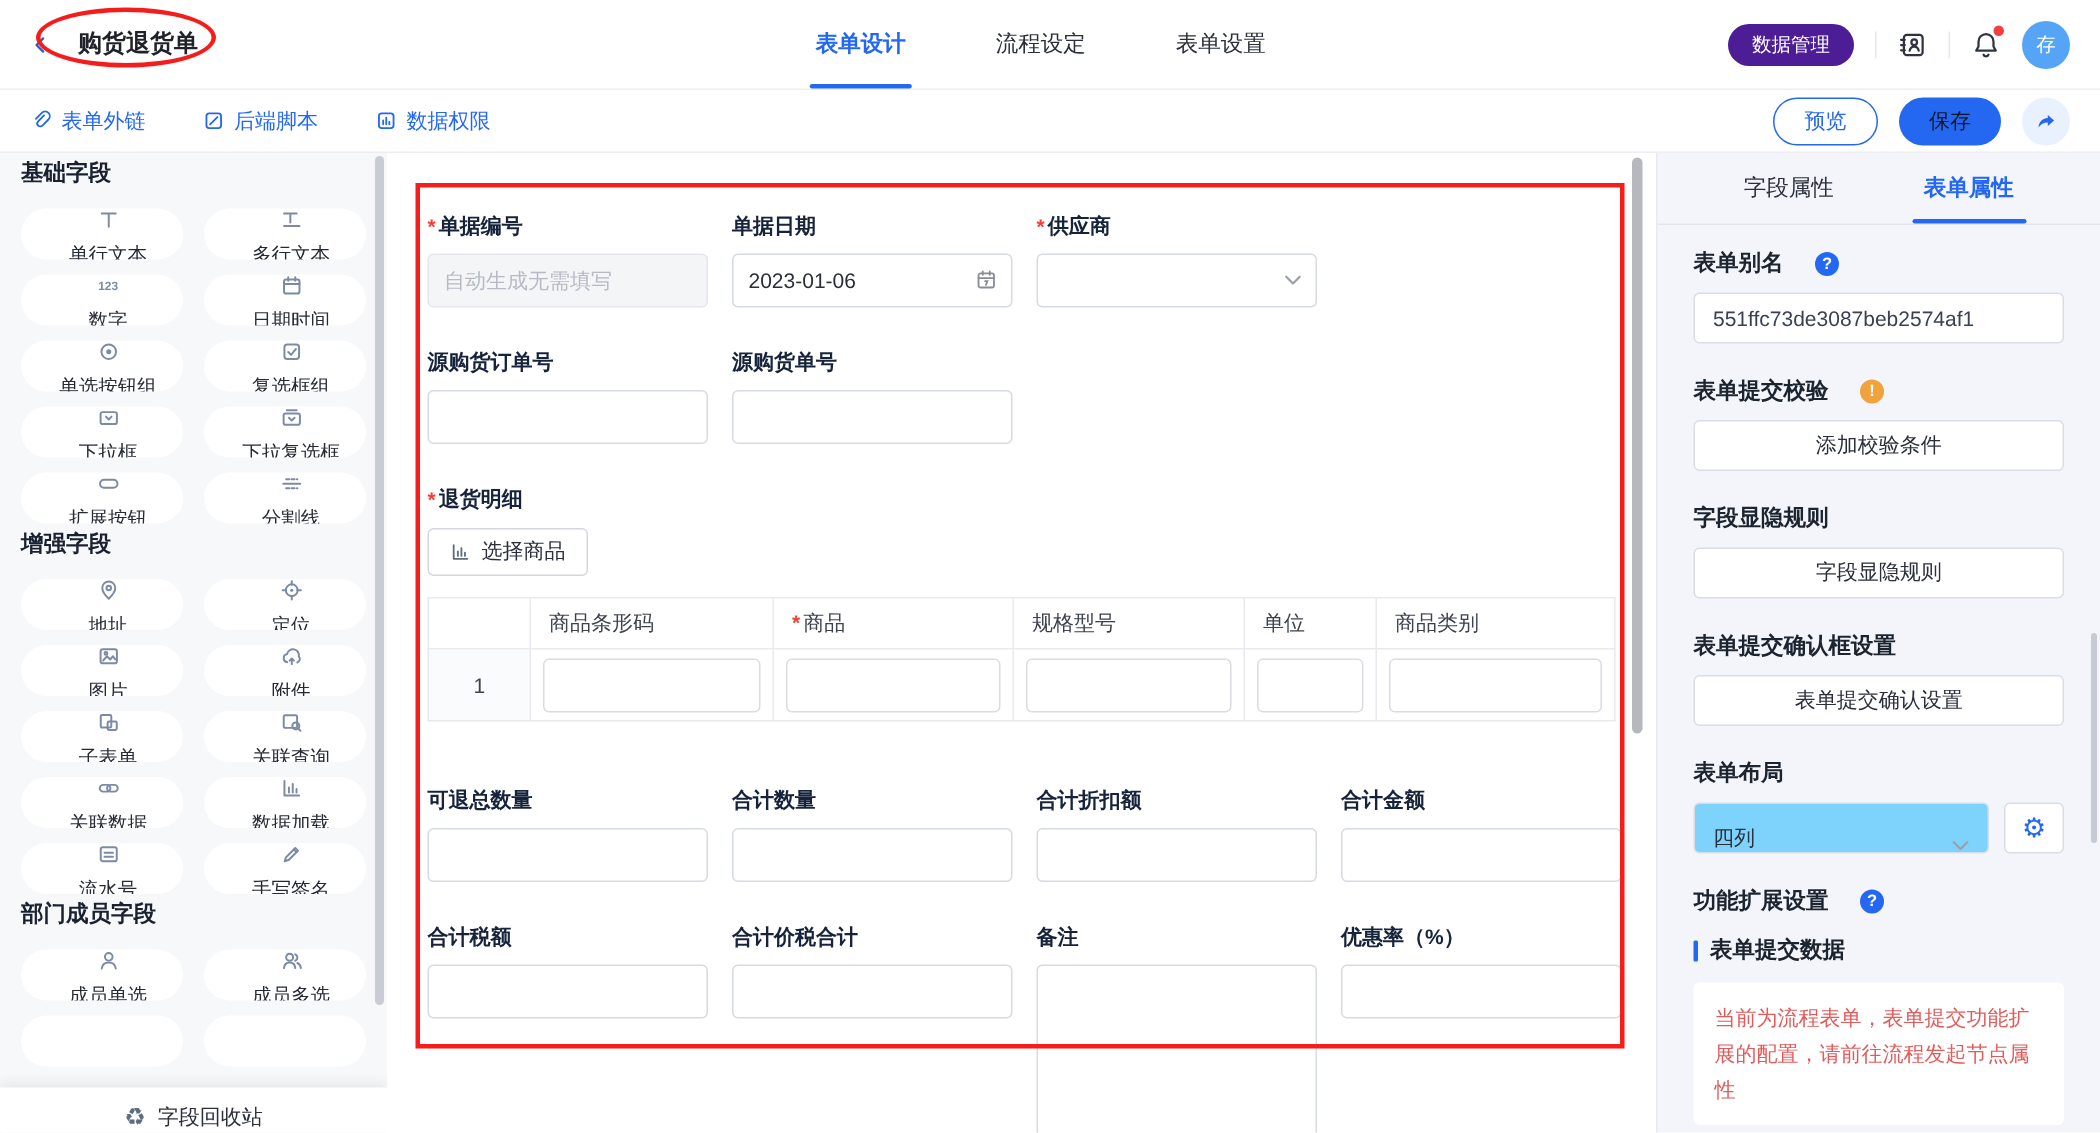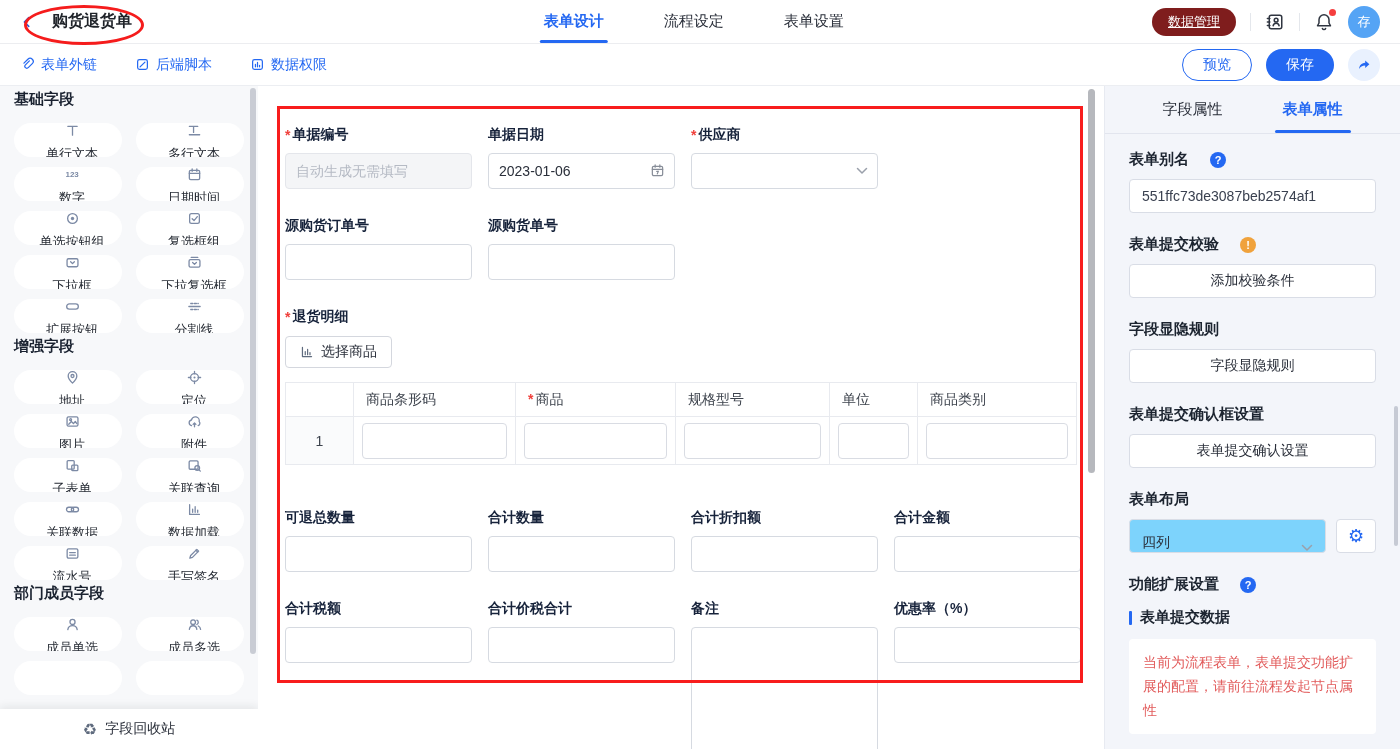--- a/index.html
+++ b/index.html
@@ -1,53 +1,53 @@
 <!DOCTYPE html>
 <html><head>
 <meta charset="utf-8">
 <style>
   * { margin:0; padding:0; box-sizing:border-box; }
   html,body { width:1400px; height:755px; overflow:hidden; background:#fff;
     font-family:"Liberation Sans", sans-serif; color:#20242e; }
   .icon svg{ display:block; }
 
   
-  .header{ height:44px; background:#fff; border-bottom:1px solid #ecedf0;
+  .header{ height:60px; background:#fff; border-bottom:1px solid #ecedf0;
     display:flex; align-items:center; padding:0 20px; position:relative; }
   .back{ color:#3056d3; margin-right:8px; cursor:pointer; }
   .title{ font-size:16px; font-weight:700; color:#1f2329; padding:0 10px; }
   .anno-ellipse{ position:absolute; left:24px; top:5px; width:120px; height:40px;
     border:3px solid #f51c1c; border-radius:50%; pointer-events:none; z-index:9; }
   .h-tabs{ position:absolute; left:50%; transform:translateX(-52%); height:100%;
     display:flex; gap:52px; }
   .h-tab{ height:100%; display:flex; align-items:center; font-size:15px; color:#2a2f3a;
     position:relative; cursor:pointer; padding:0 4px; }
   .h-tab.active{ color:#2468f2; font-weight:600; }
   .h-tab.active::after{ content:""; position:absolute; left:0; right:0; bottom:0;
     height:3px; background:#2468f2; border-radius:2px; }
   .h-right{ margin-left:auto; display:flex; align-items:center; gap:14px; }
-  .btn-green{ background:#7f1d1d; color:#fff; border:none; height:28px; padding:0 16px;
-    border-radius:14px; font-size:13px; cursor:pointer;text-decoration:underline; }
+  .btn-green{ background:#4c1d95; color:#fff; border:none; height:28px; padding:0 16px;
+    border-radius:14px; font-size:13px; cursor:pointer; }
   .vdiv{ width:1px; height:18px; background:#e4e7ec; }
   .hicon{ position:relative; cursor:pointer; }
   .bell-dot{ position:absolute; right:-2px; top:-3px; width:7px; height:7px;
     background:#f53f3f; border-radius:50%; }
   .avatar{ width:32px; height:32px; border-radius:50%; background:#55a4f5; color:#fff;
     font-size:13px; display:flex; align-items:center; justify-content:center; cursor:pointer; }
 
   
   .toolbar{ height:42px; background:#fff; border-bottom:1px solid #eceef2;
     display:flex; align-items:center; padding:0 20px; }
   .t-link{ display:flex; align-items:center; gap:6px; color:#2468f2; font-size:14px;
     margin-right:38px; cursor:pointer; }
   .t-right{ margin-left:auto; display:flex; align-items:center; gap:14px; }
   .btn-preview{ height:32px; padding:0 20px; border-radius:16px; background:#fff;
     border:1px solid #2468f2; color:#2468f2; font-size:14px; cursor:pointer; }
   .btn-save{ height:32px; padding:0 20px; border-radius:16px; background:#2468f2;
-    border:none; color:#ffffff; font-size:14px; cursor:pointer; }
+    border:none; color:#0f172a; font-size:14px; cursor:pointer; }
   .btn-share{ width:32px; height:32px; border-radius:50%; background:#e9f1fe; border:none;
     display:flex; align-items:center; justify-content:center; cursor:pointer; }
 
   
   .body{ display:flex; height:663px; }
 
   
   .sidebar{ width:258px; background:#f7f8fa; position:relative; overflow:hidden; flex:none; }
   .sb-inner{ padding:0 14px; }
   .sb-title{ font-size:15px; font-weight:700; color:#1a2230; margin:4px 0 14px; }

